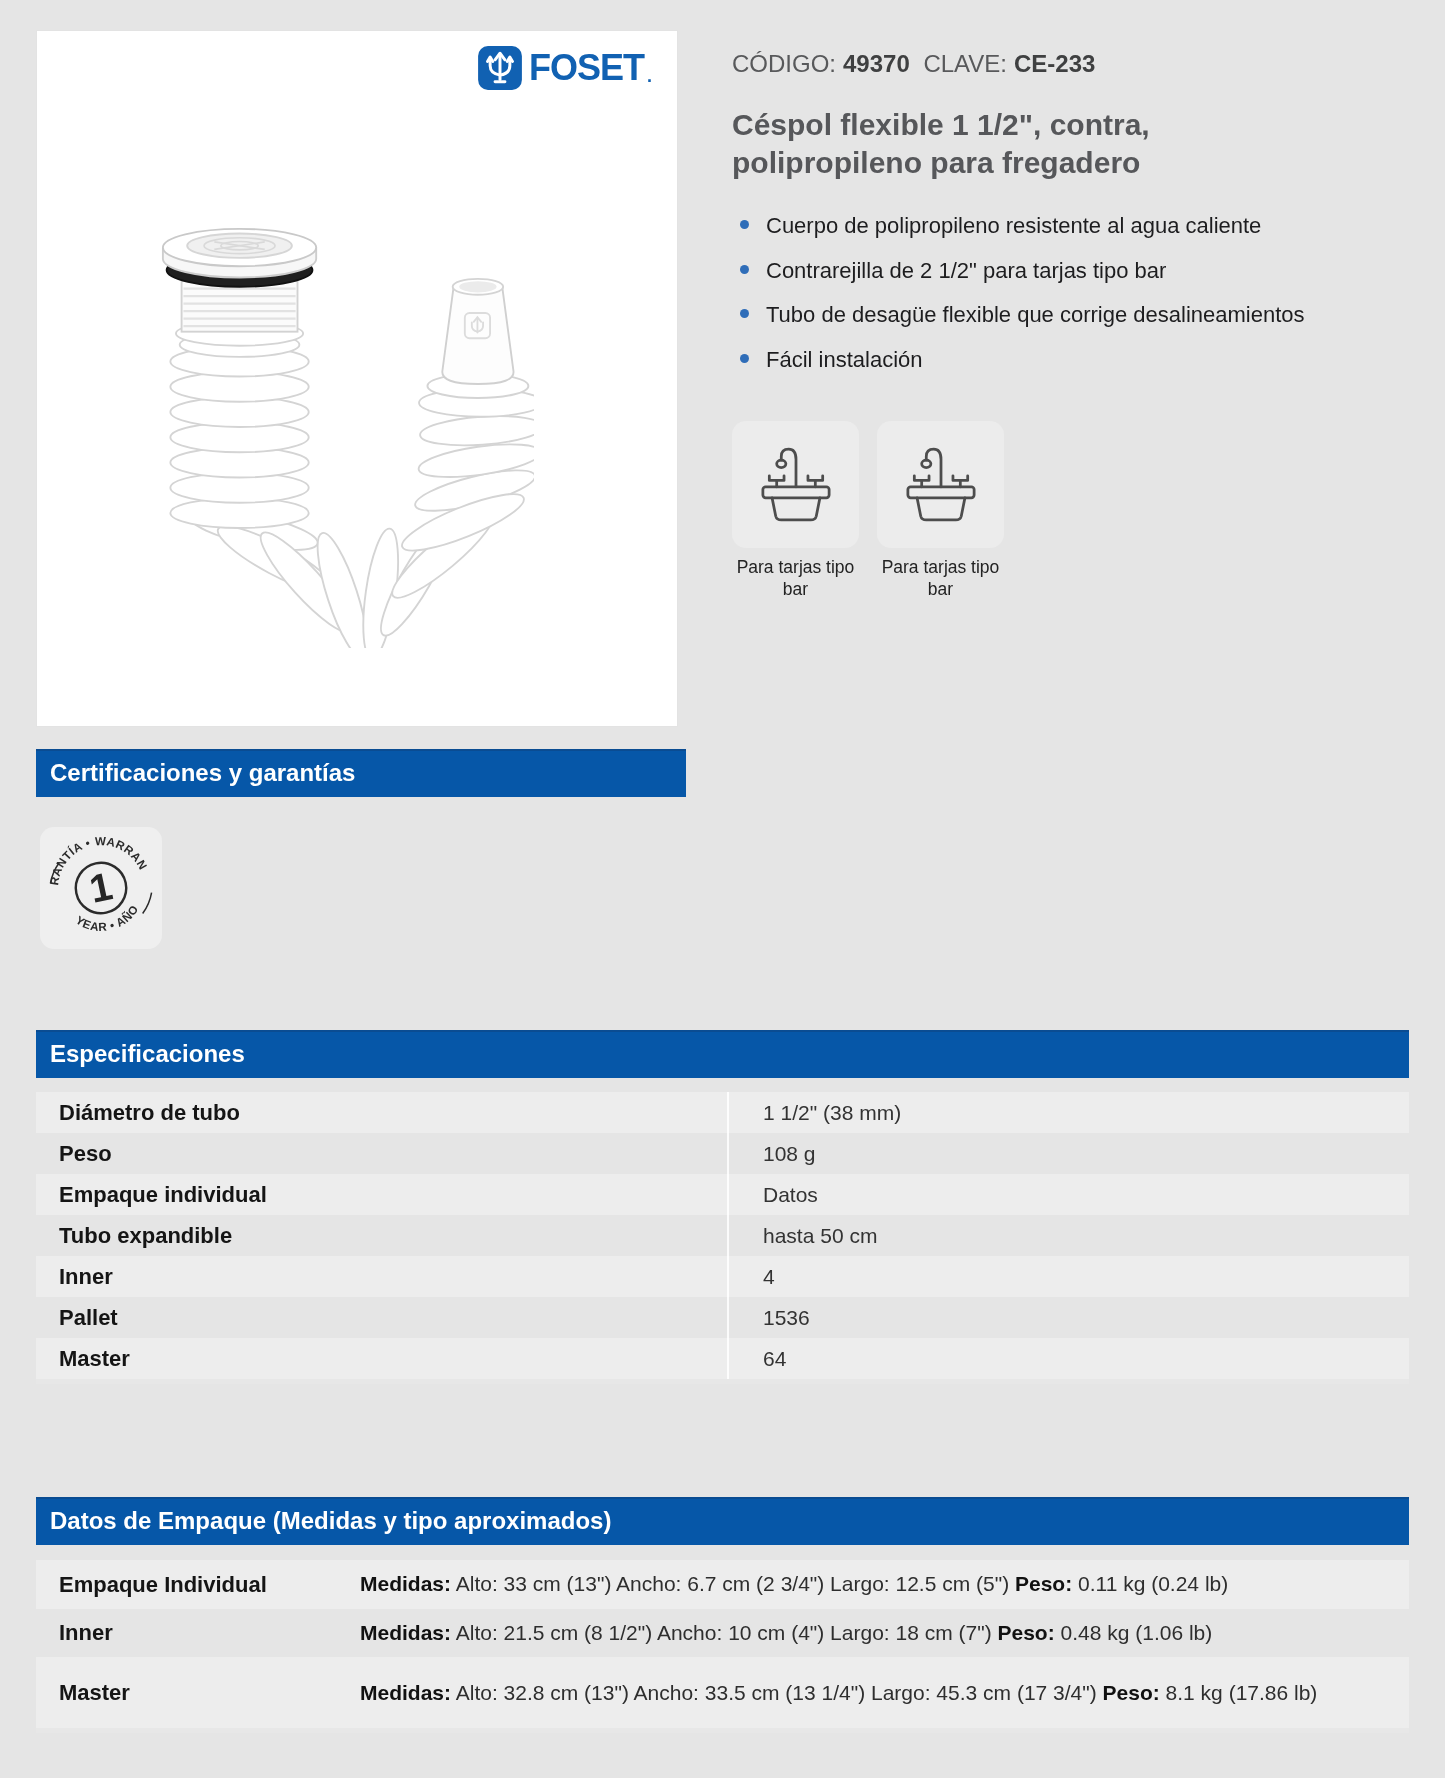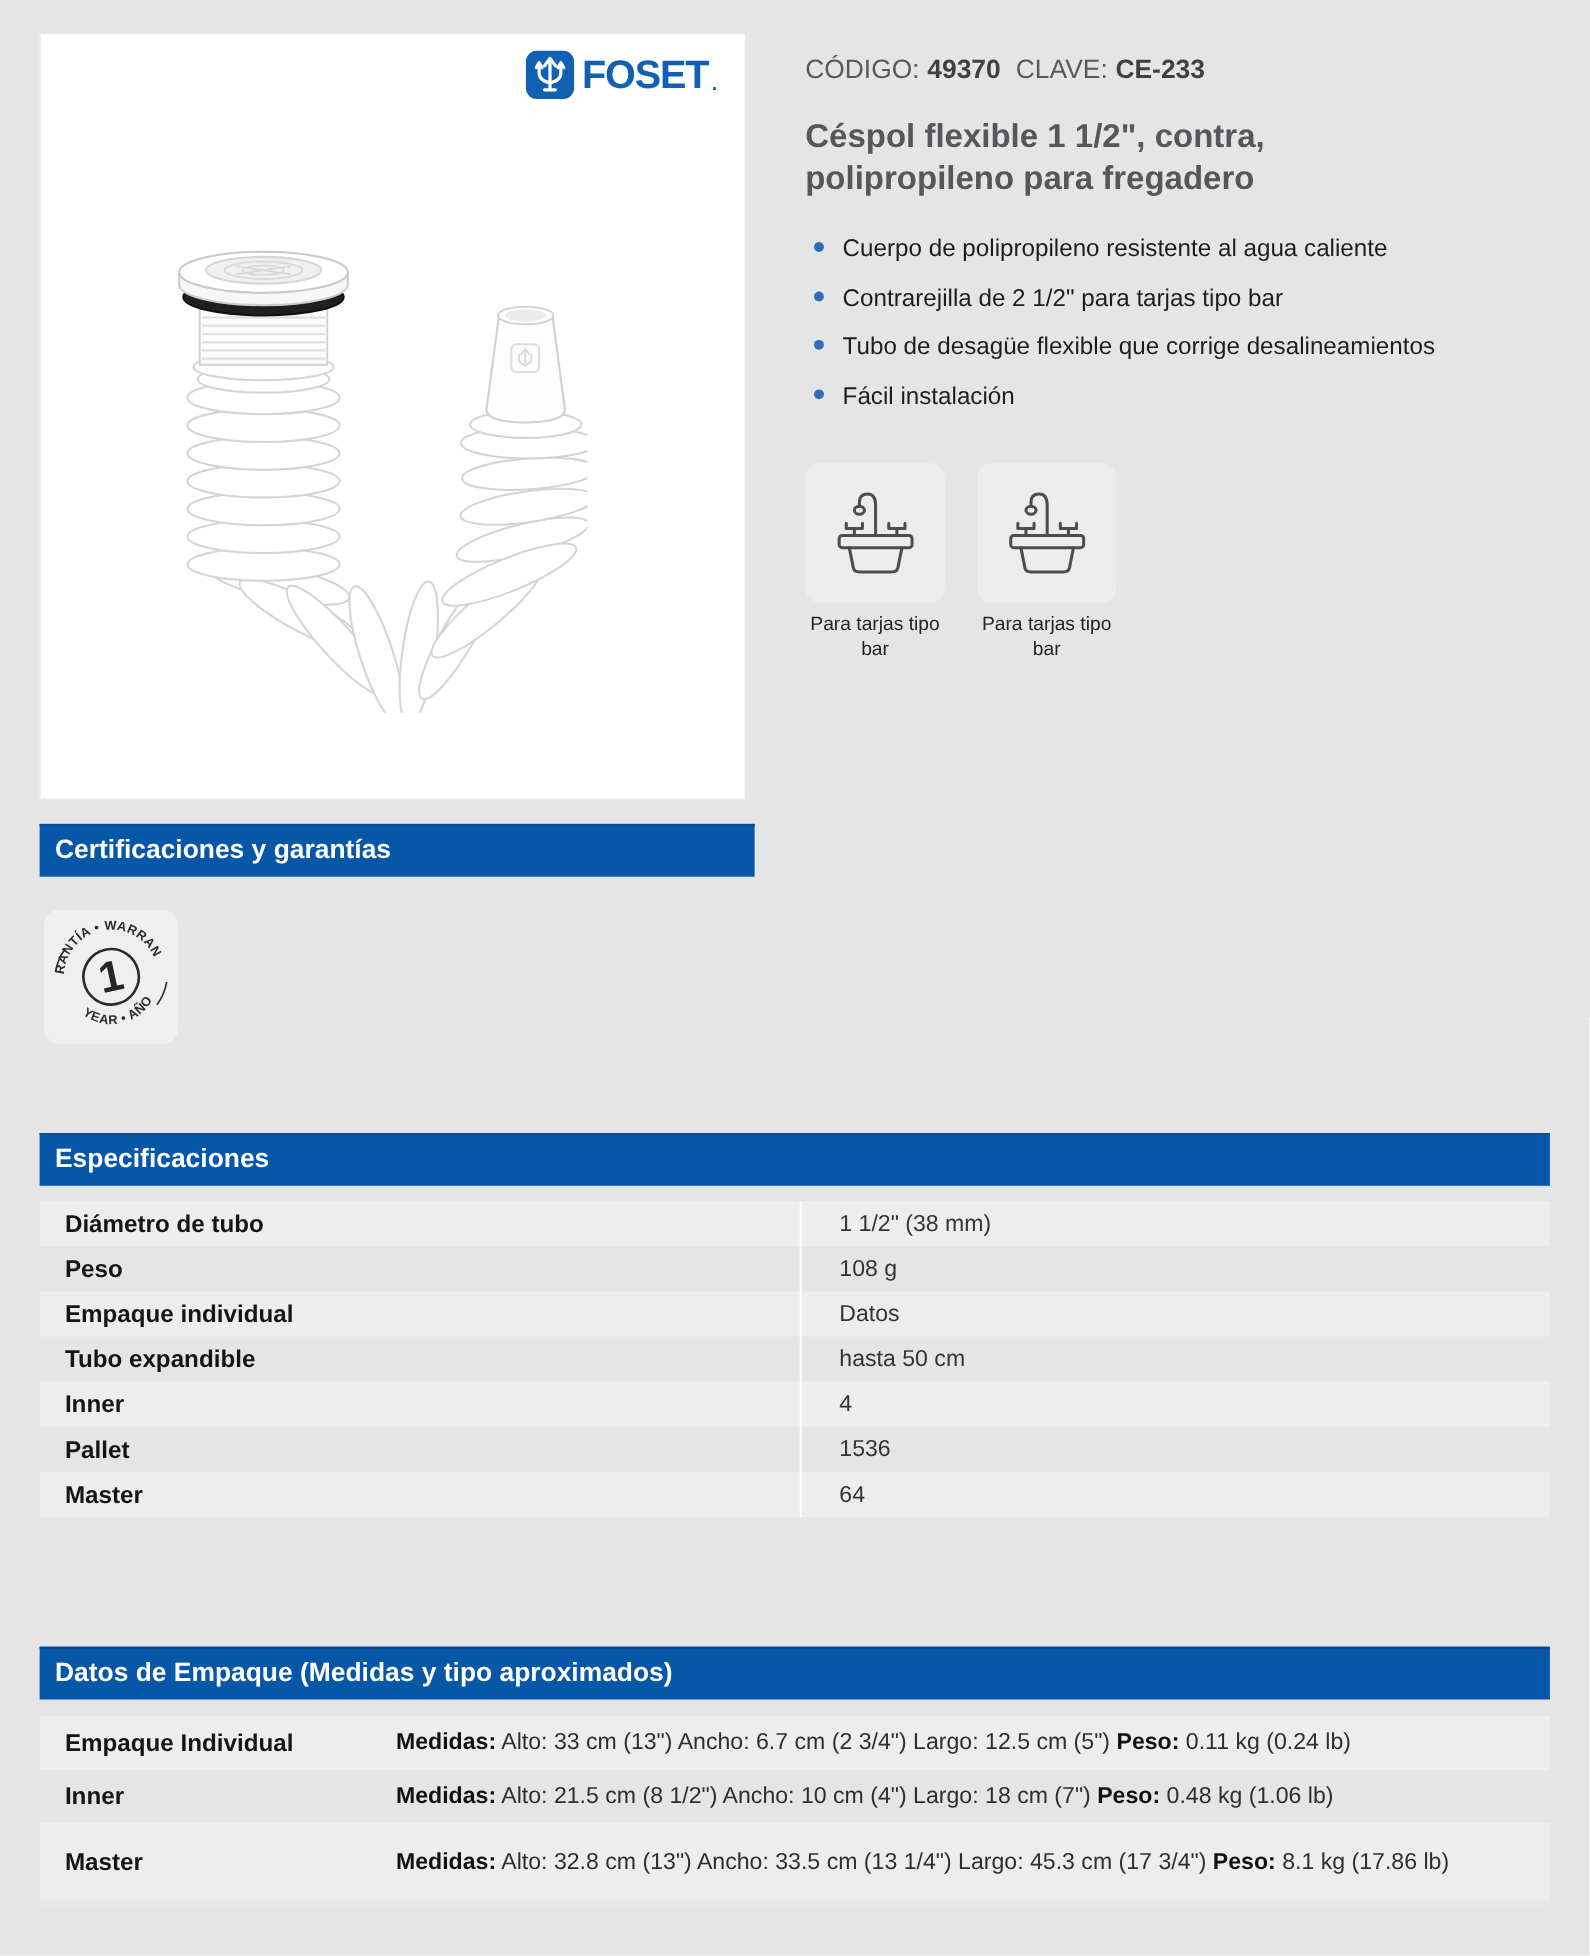--- a/index.html
+++ b/index.html
@@ -21,21 +21,21 @@
   .code-line { font-size:24px; color:#58595b; }
   .code-line b { color:#3f4041; font-weight:700; }
   .code-line span { margin-right:7px; }
   .product-title { margin-top:28px; width:580px; font-size:30px; line-height:1.27;
                    font-weight:700; color:#56575a; }
   .feature-list { margin-top:30px; list-style:none; }
   .feature-list li { position:relative; padding-left:34px; margin-bottom:17px;
                      font-size:22px; color:#1d1d1f; line-height:1.25; }
   .feature-list li .dot { position:absolute; left:8px; top:8px; width:9px; height:9px;
                           border-radius:50%; background:#2f6db8; }
-  .usage-row { margin-top:48px; display:flex; gap:29px; }
+  .usage-row { margin-top:48px; display:flex; gap:18px; }
   .usage-item { width:127px; }
   .usage-tile { width:127px; height:127px; background:#ececec; border-radius:14px;
                 display:flex; align-items:center; justify-content:center; }
   .usage-caption { margin-top:9px; width:127px; text-align:center; font-size:17.5px;
                    line-height:1.25; color:#232323; }
 
   
   .section-bar { position:absolute; left:36px; height:48px; background:#0657a8;
                  border-top:2px solid #0a4c92; color:#fff; font-size:24px; font-weight:700;
                  line-height:44px; padding-left:14px; }

